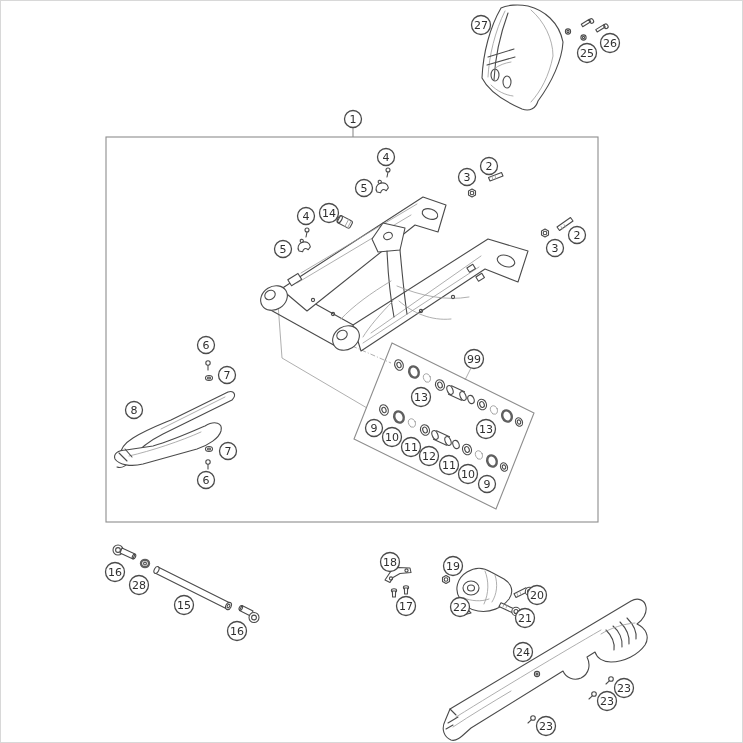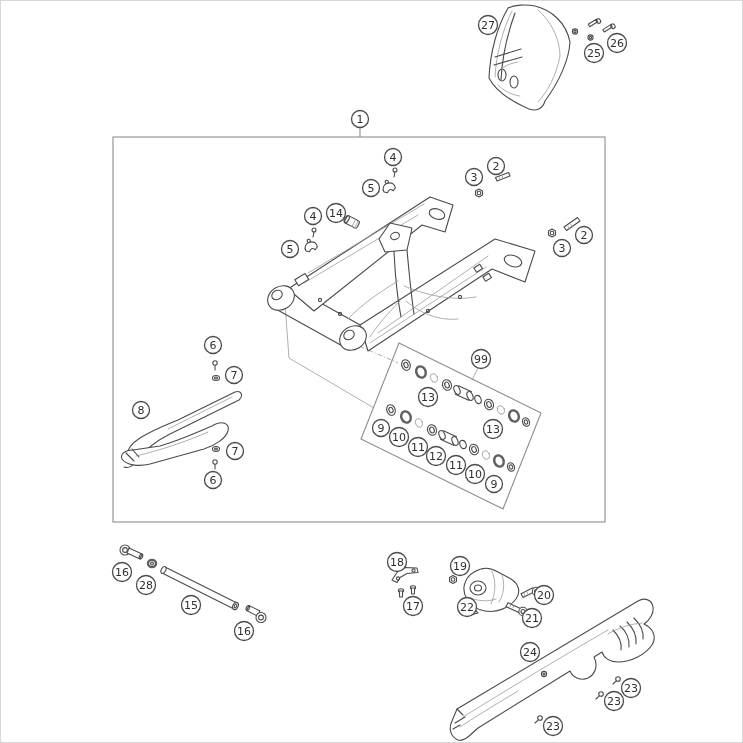--- a/index.html
+++ b/index.html
@@ -9,21 +9,20 @@
     --bg:#ffffff;
     --ctext:#2f2f2f;
     --cfill:#ffffff;
   }
   html,body{margin:0;padding:0;background:#fff;}
   .stage{
     position:relative;width:743px;height:743px;
     background:var(--bg);
     border:1px solid #d8d8d8;box-sizing:border-box;
     font-family:"DejaVu Sans","Liberation Sans",sans-serif;
-    padding-left:7px;
   }
   svg{display:block}
   .ln{fill:none;stroke:var(--line);stroke-width:1.1;stroke-linejoin:round;stroke-linecap:round;}
   .lnf{fill:#ffffff;stroke:var(--line);stroke-width:1.1;stroke-linejoin:round;stroke-linecap:round;}
   .lt{fill:none;stroke:var(--light);stroke-width:0.8;stroke-linejoin:round;stroke-linecap:round;}
   .frame{fill:none;stroke:var(--frame);stroke-width:1.1;}
   .thick{fill:none;stroke:#5f5f5f;stroke-width:2.4;}
   .leader{fill:none;stroke:#9b9b9b;stroke-width:0.8;}
   .dashdot{fill:none;stroke:#9b9b9b;stroke-width:0.8;stroke-dasharray:5 2 1 2;}
   .callout-circle{fill:var(--cfill);stroke:var(--line);stroke-width:1.3;}

